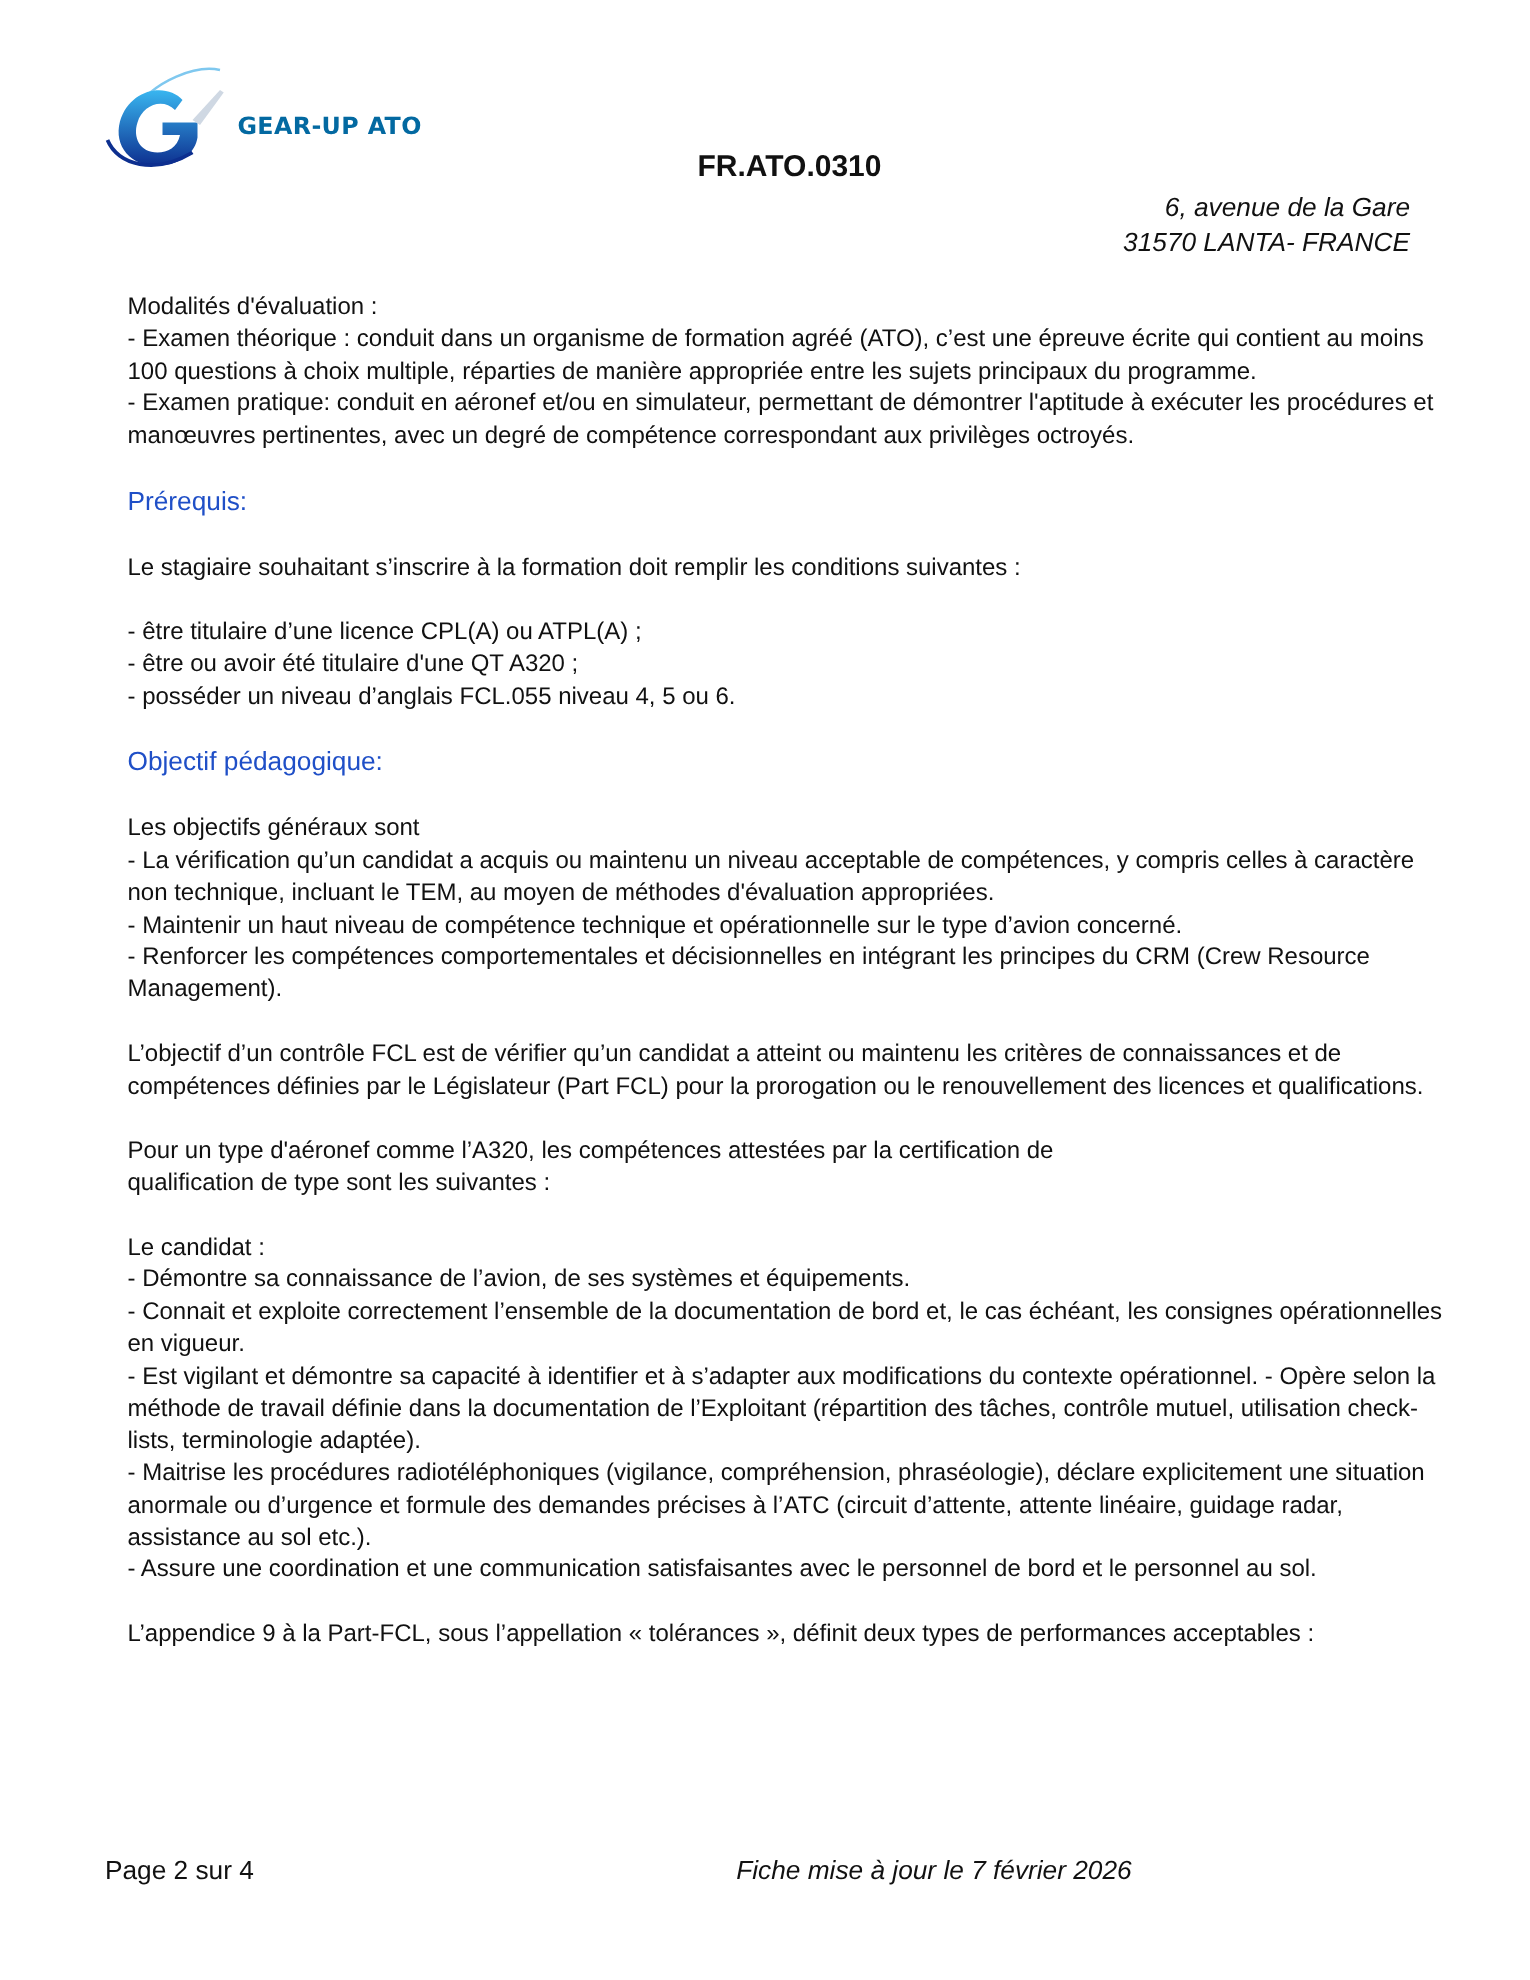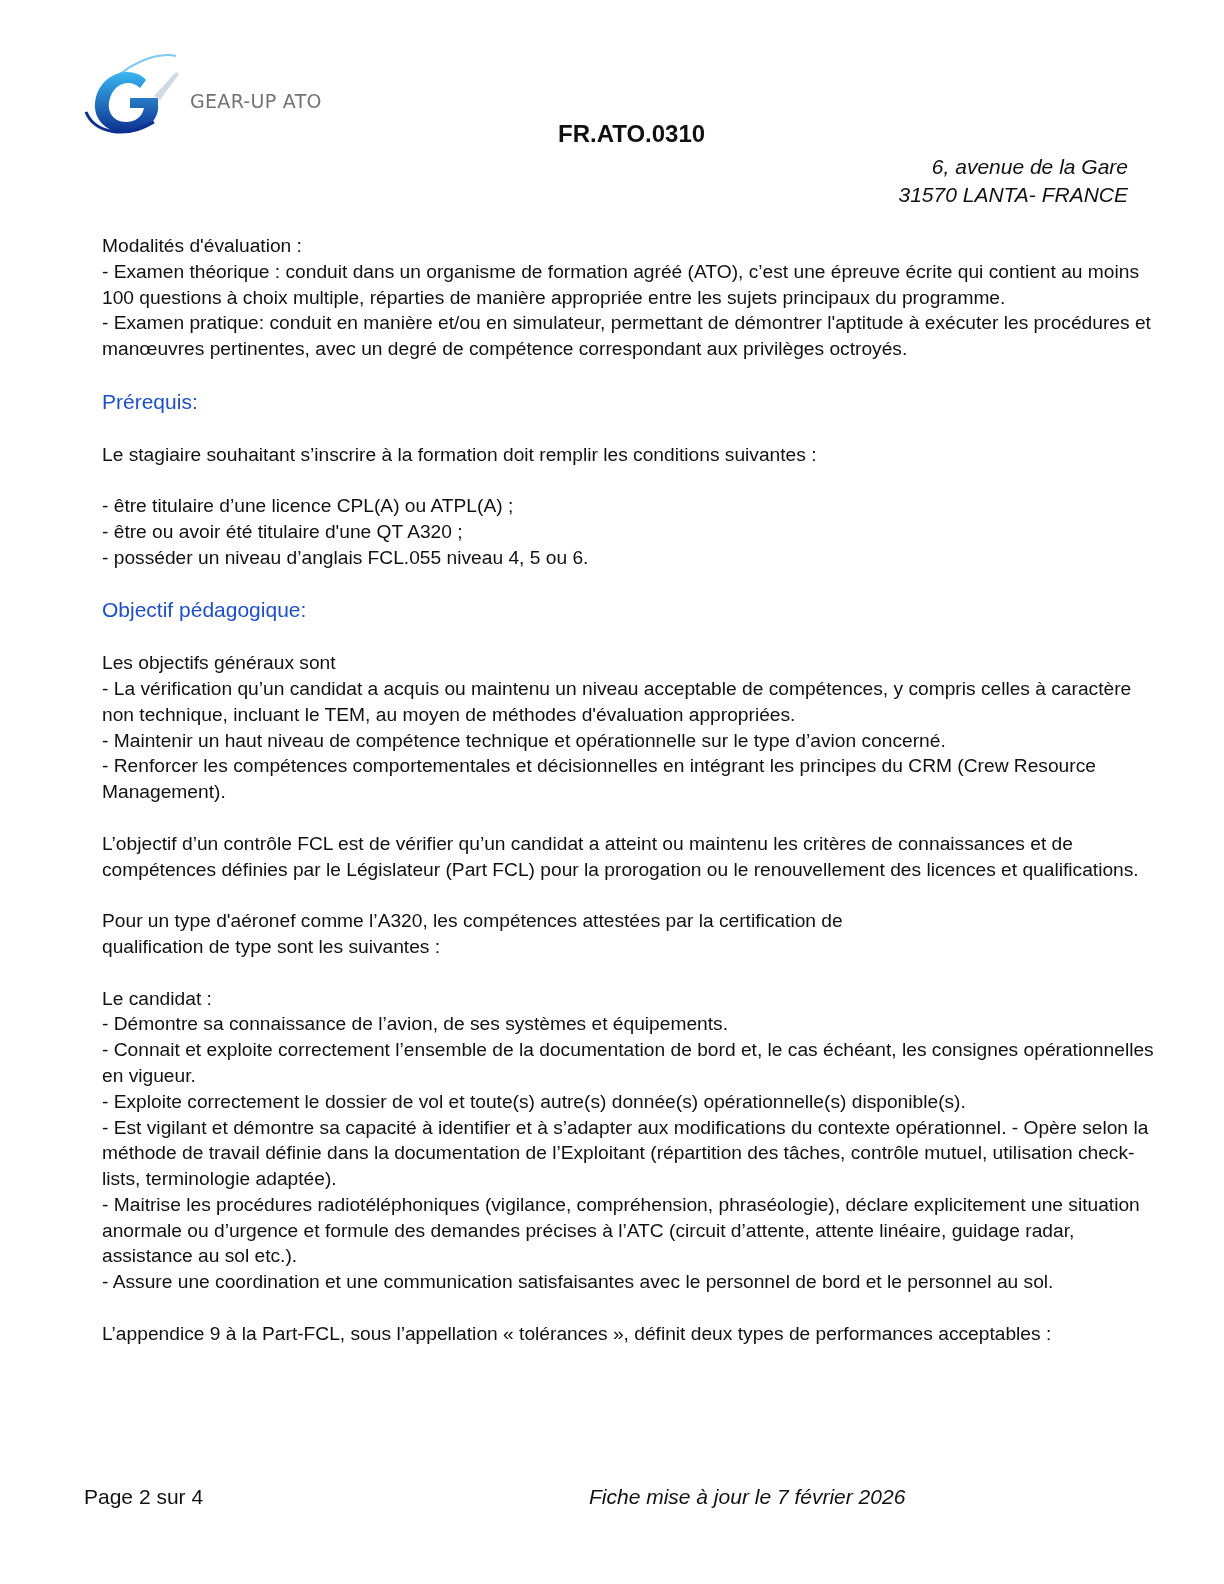--- a/index.html
+++ b/index.html
@@ -1,20 +1,20 @@
 <!DOCTYPE html>
 <html><head>
 <meta charset="utf-8">
 <style>
   html, body { margin: 0; padding: 0; background: #ffffff; }
   body { width: 1224px; height: 1584px; position: relative; overflow: hidden;
          font-family: "Liberation Sans", sans-serif; color: #111; }
   .logo { position: absolute; left: 84px; top: 52px; width: 260px; height: 90px; }
   .logo-text { position: absolute; left: 106px; top: 38px; font-family: "DejaVu Sans", sans-serif;
-               font-weight: normal; font-size: 19px; color: #737373; letter-spacing: 0.3px; }
+               font-weight: bold; font-size: 19px; color: #0369a1; letter-spacing: 0.3px; }
   .code { position: absolute; left: 558px; top: 120px; font-weight: bold; font-size: 24px; }
   .address { position: absolute; right: 96px; top: 153px; text-align: right;
              font-weight: normal; font-style: italic; font-size: 21px; line-height: 28px; }
   .content { position: absolute; left: 102px; top: 233px; width: 1060px;
              font-size: 19.2px; line-height: 25.8px; }
   .content p { margin: 0; }
   .gap { height: 25.8px; }
   .heading { color: #1f4fc7; font-size: 21px; line-height: 28px; margin: 0; }
   .footer { position: absolute; top: 1485px; font-size: 21px; }
   .footer-left { left: 84px; }
@@ -42,21 +42,21 @@
 <div class="code">FR.ATO.0310</div>
 
 <div class="address">
   <div>6, avenue de la Gare</div>
   <div>31570 LANTA- FRANCE</div>
 </div>
 
 <div class="content">
   <p>Modalités d'évaluation :</p>
   <p>- Examen théorique : conduit dans un organisme de formation agréé (ATO), c’est une épreuve écrite qui contient au moins 100 questions à choix multiple, réparties de manière appropriée entre les sujets principaux du programme.</p>
-  <p>- Examen pratique: conduit en manière et/ou en simulateur, permettant de démontrer l'aptitude à exécuter les procédures et manœuvres pertinentes, avec un degré de compétence correspondant aux privilèges octroyés.</p>
+  <p>- Examen pratique: conduit en aéronef et/ou en simulateur, permettant de démontrer l'aptitude à exécuter les procédures et manœuvres pertinentes, avec un degré de compétence correspondant aux privilèges octroyés.</p>
   <div class="gap"></div>
   <p class="heading">Prérequis:</p>
   <div class="gap"></div>
   <p>Le stagiaire souhaitant s’inscrire à la formation doit remplir les conditions suivantes :</p>
   <div class="gap"></div>
   <p>- être titulaire d’une licence CPL(A) ou ATPL(A) ;</p>
   <p>- être ou avoir été titulaire d'une QT A320 ;</p>
   <p>- posséder un niveau d’anglais FCL.055  niveau 4, 5 ou 6.</p>
   <div class="gap"></div>
   <p class="heading">Objectif pédagogique:</p>
@@ -67,21 +67,20 @@
   <p>- Renforcer les compétences comportementales et décisionnelles en intégrant les principes du CRM (Crew Resource Management).</p>
   <div class="gap"></div>
   <p>L’objectif d’un contrôle FCL est de vérifier qu’un candidat a atteint ou maintenu les critères de connaissances et  de compétences définies par le Législateur (Part FCL) pour la prorogation ou le renouvellement des licences et qualifications.</p>
   <div class="gap"></div>
   <p>Pour un type d'aéronef comme l’A320, les compétences attestées par la certification de</p>
   <p>qualification de type sont les suivantes :</p>
   <div class="gap"></div>
   <p>Le candidat :</p>
   <p>- Démontre sa connaissance de l’avion, de ses systèmes et équipements.</p>
   <p>- Connait et exploite correctement l’ensemble de la documentation de bord et, le cas échéant, les consignes opérationnelles en vigueur.</p>
-  <p>- Exploite correctement le dossier de vol et toute(s) autre(s) donnée(s) opérationnelle(s) disponible(s).</p>
   <p>- Est vigilant et démontre sa capacité à identifier et à s’adapter aux modifications du contexte opérationnel. - Opère selon la méthode de travail définie dans la documentation de l’Exploitant (répartition des tâches, contrôle mutuel, utilisation check-lists, terminologie adaptée).</p>
   <p>- Maitrise les procédures radiotéléphoniques (vigilance, compréhension, phraséologie), déclare explicitement une situation anormale ou d’urgence et formule des demandes précises à l’ATC (circuit d’attente, attente linéaire, guidage radar, assistance au sol etc.).</p>
   <p>- Assure une coordination et une communication satisfaisantes avec le personnel de bord et le personnel au sol.</p>
   <div class="gap"></div>
   <p>L’appendice 9 à la Part-FCL, sous l’appellation « tolérances », définit deux types de performances acceptables :</p>
 </div>
 
 <div class="footer footer-left">Page 2 sur 4</div>
 <div class="footer footer-right">Fiche mise à jour le 7 février 2026</div>
 

